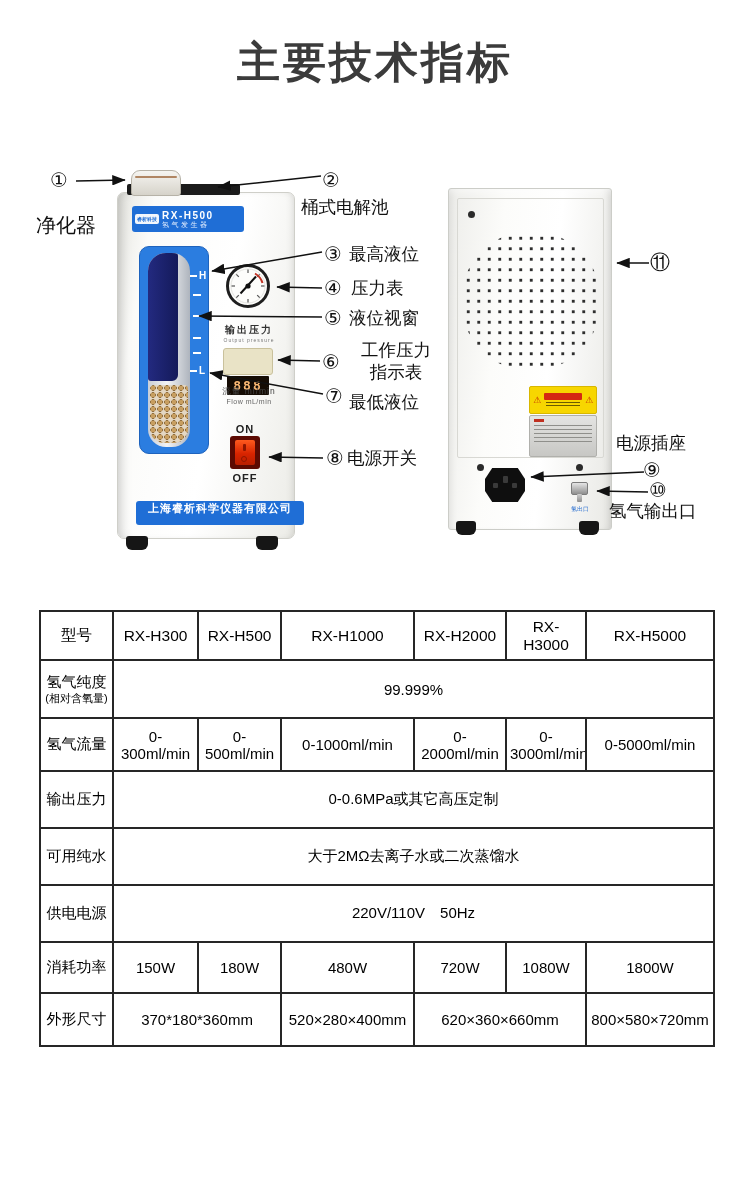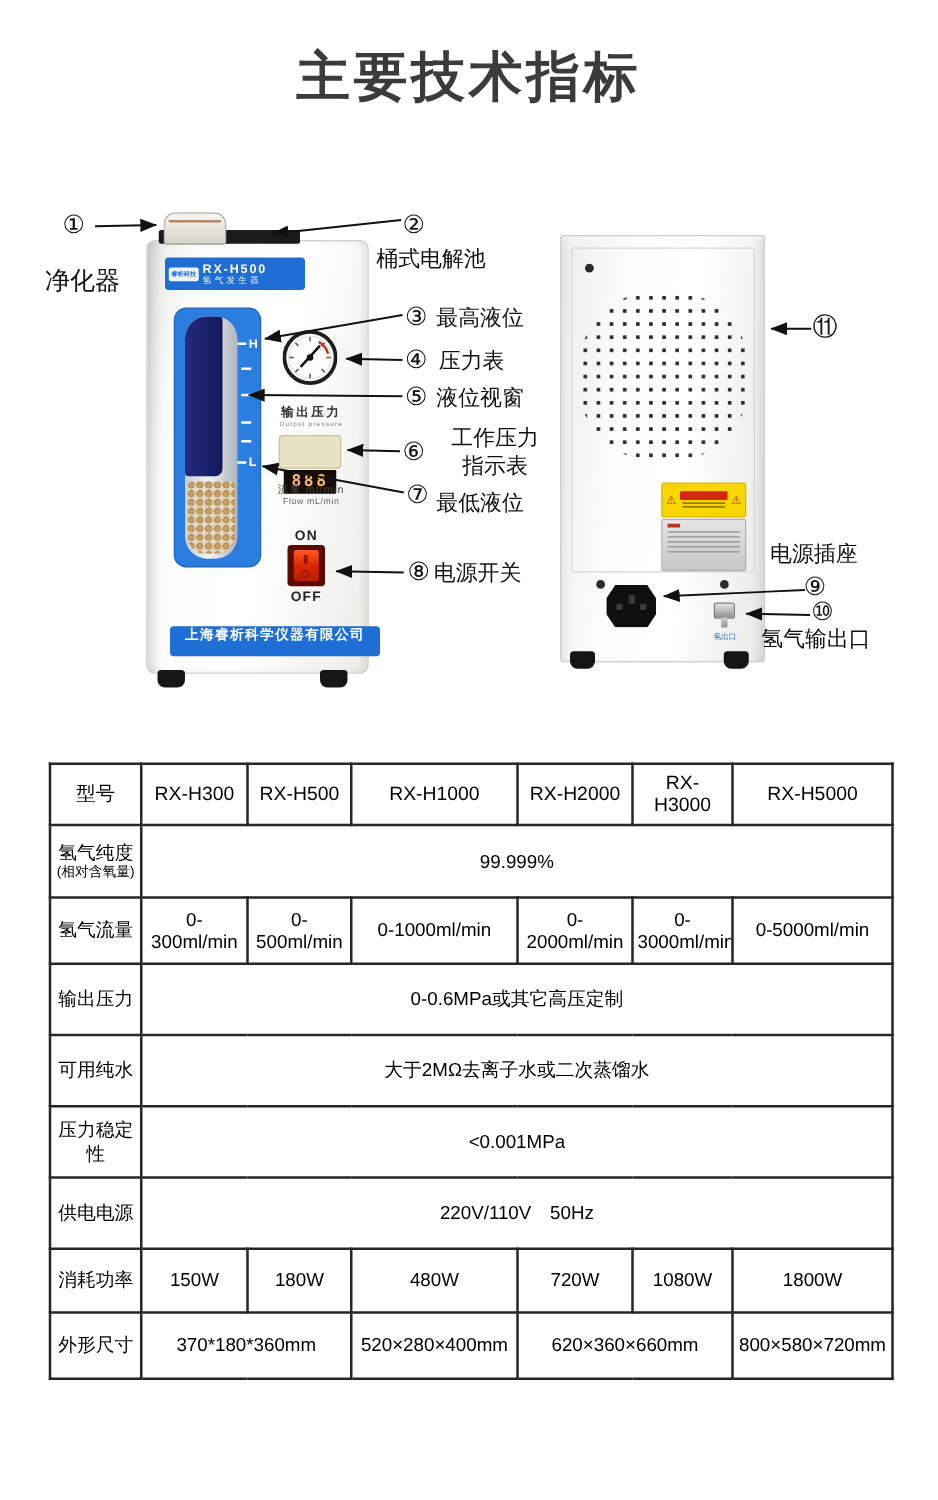--- a/index.html
+++ b/index.html
@@ -304,24 +304,20 @@
     </tr>
     <tr class="h55">
       <td class="lbl">输出压力</td>
       <td colspan="6" class="spanv">0-0.6MPa或其它高压定制</td>
     </tr>
     <tr class="h55">
       <td class="lbl">可用纯水</td>
       <td colspan="6" class="spanv">大于2MΩ去离子水或二次蒸馏水</td>
     </tr>
     <tr class="h55">
-      <td class="lbl">压力稳定性</td>
-      <td colspan="6" class="spanv">&lt;0.001MPa</td>
-    </tr>
-    <tr class="h55">
       <td class="lbl">供电电源</td>
       <td colspan="6" class="spanv">220V/110V　50Hz</td>
     </tr>
     <tr class="h49">
       <td class="lbl">消耗功率</td>
       <td>150W</td>
       <td>180W</td>
       <td>480W</td>
       <td>720W</td>
       <td>1080W</td>

